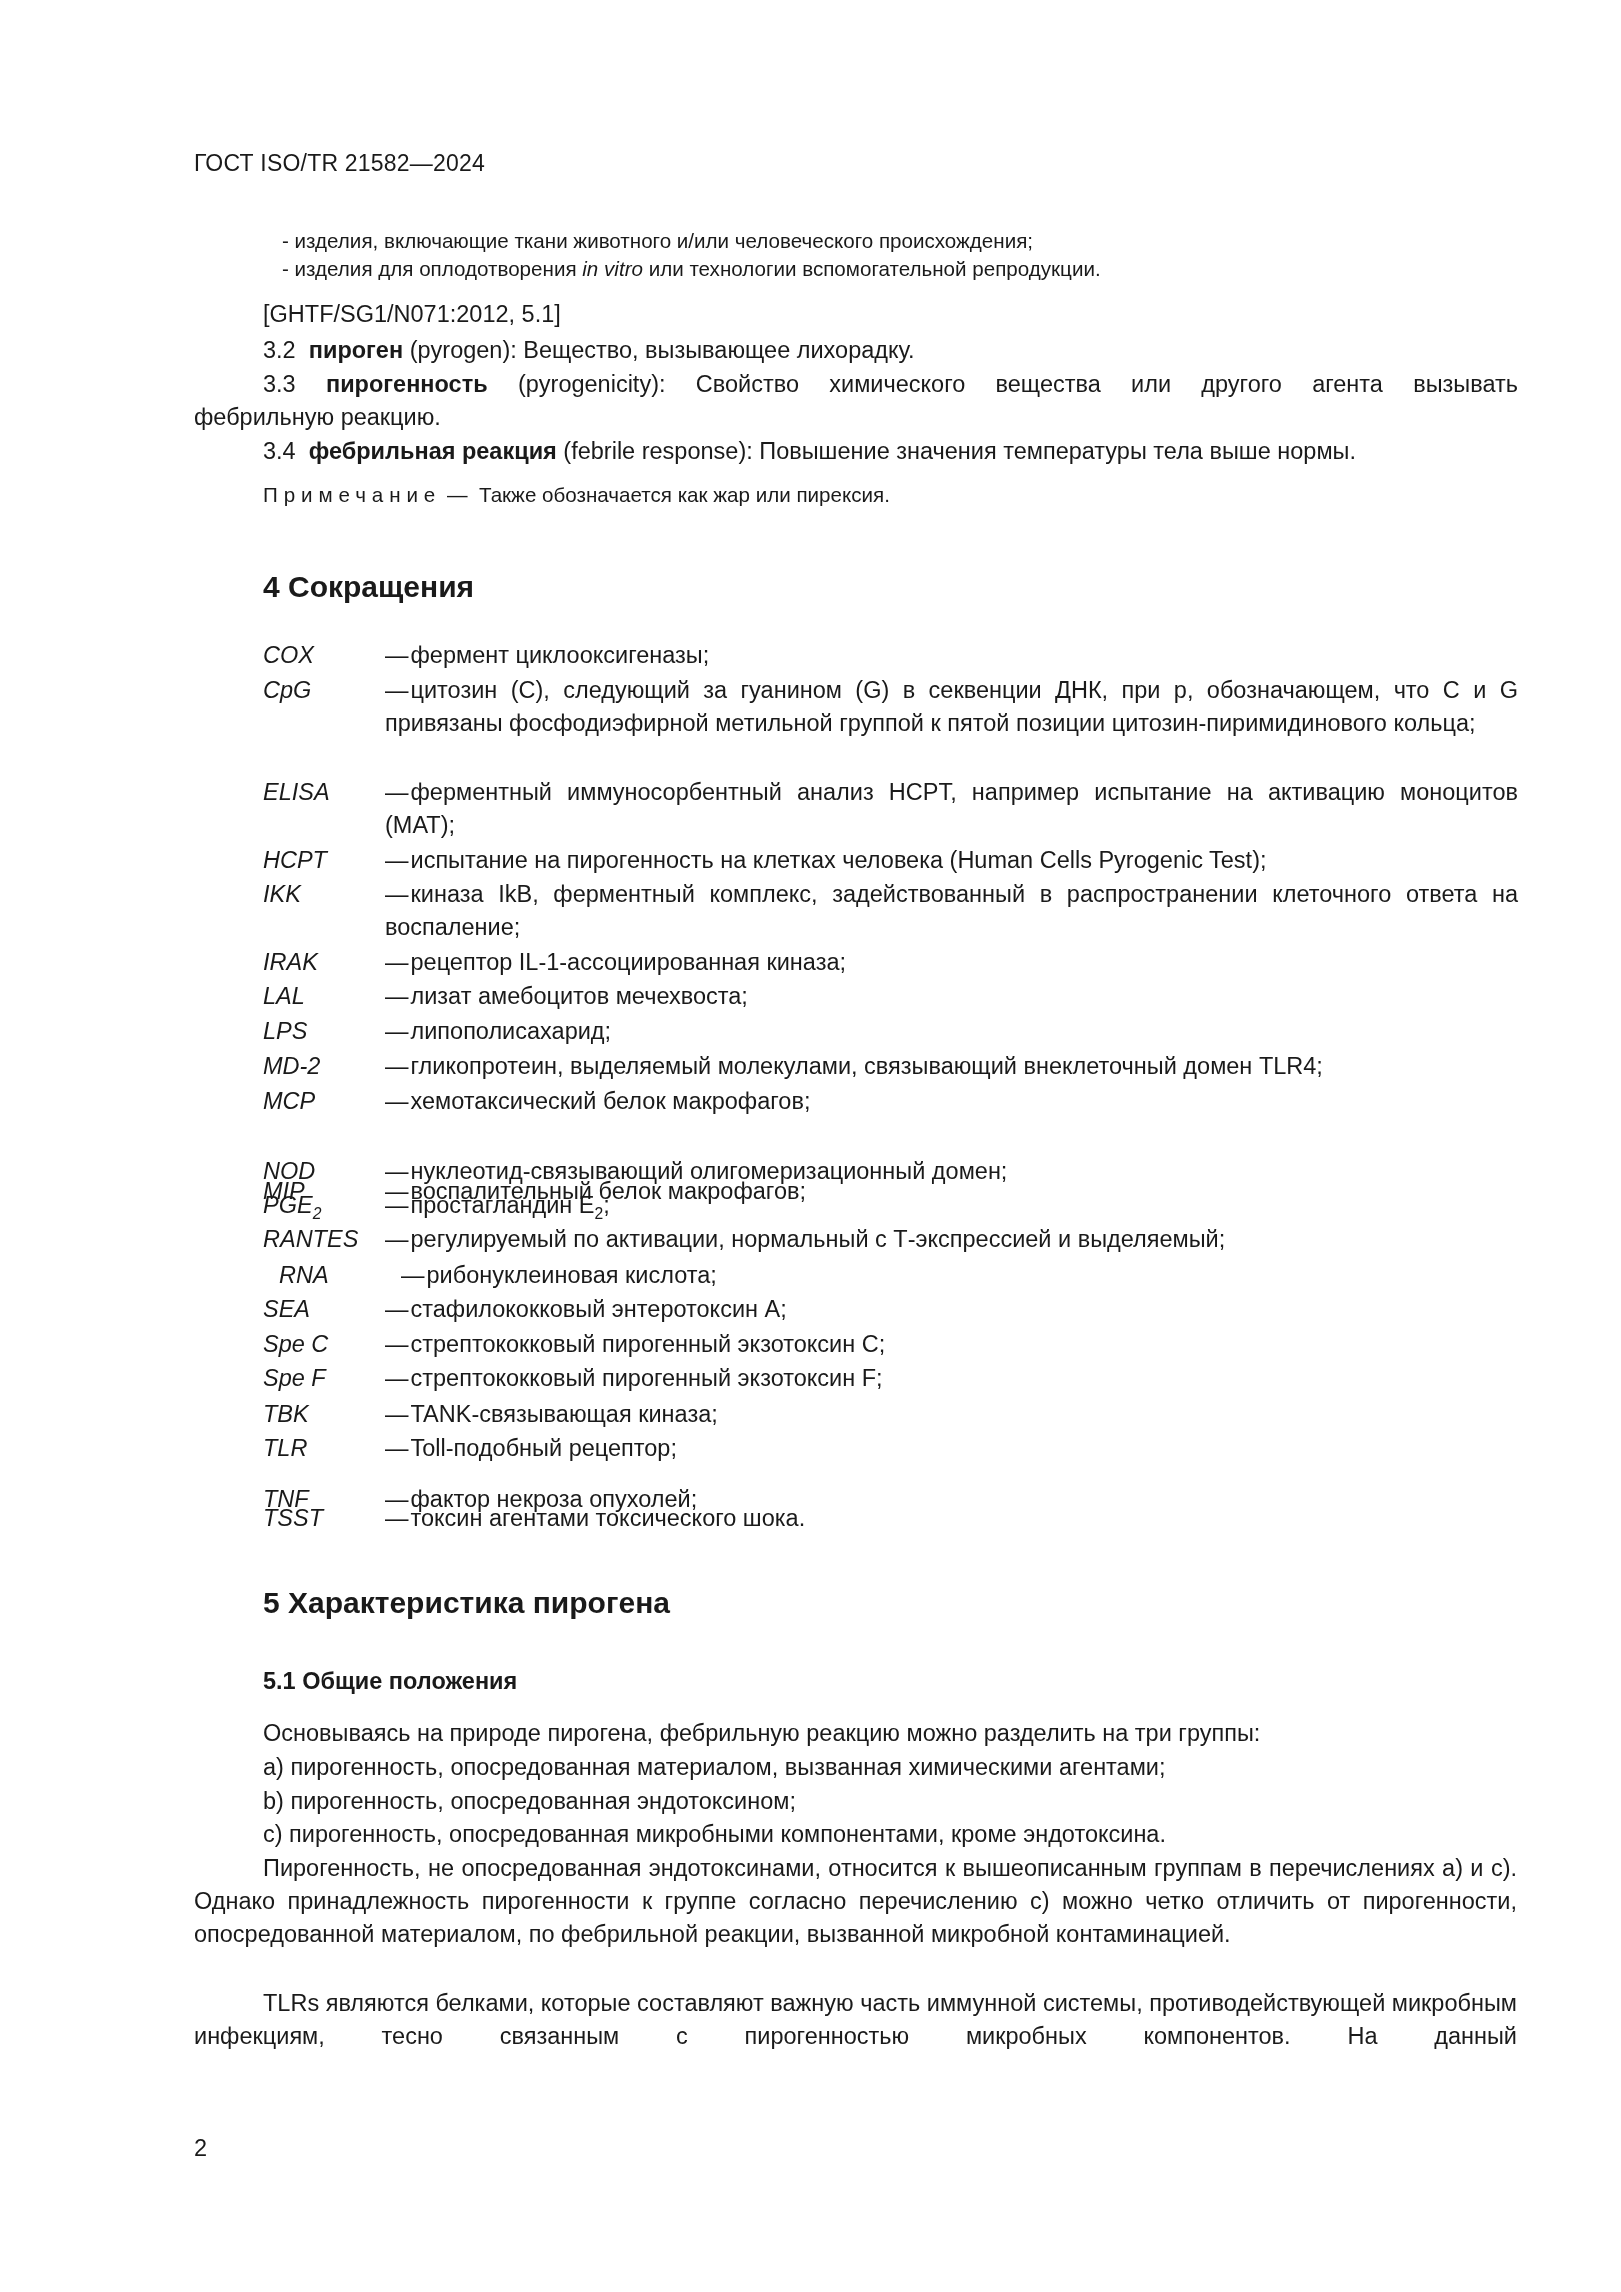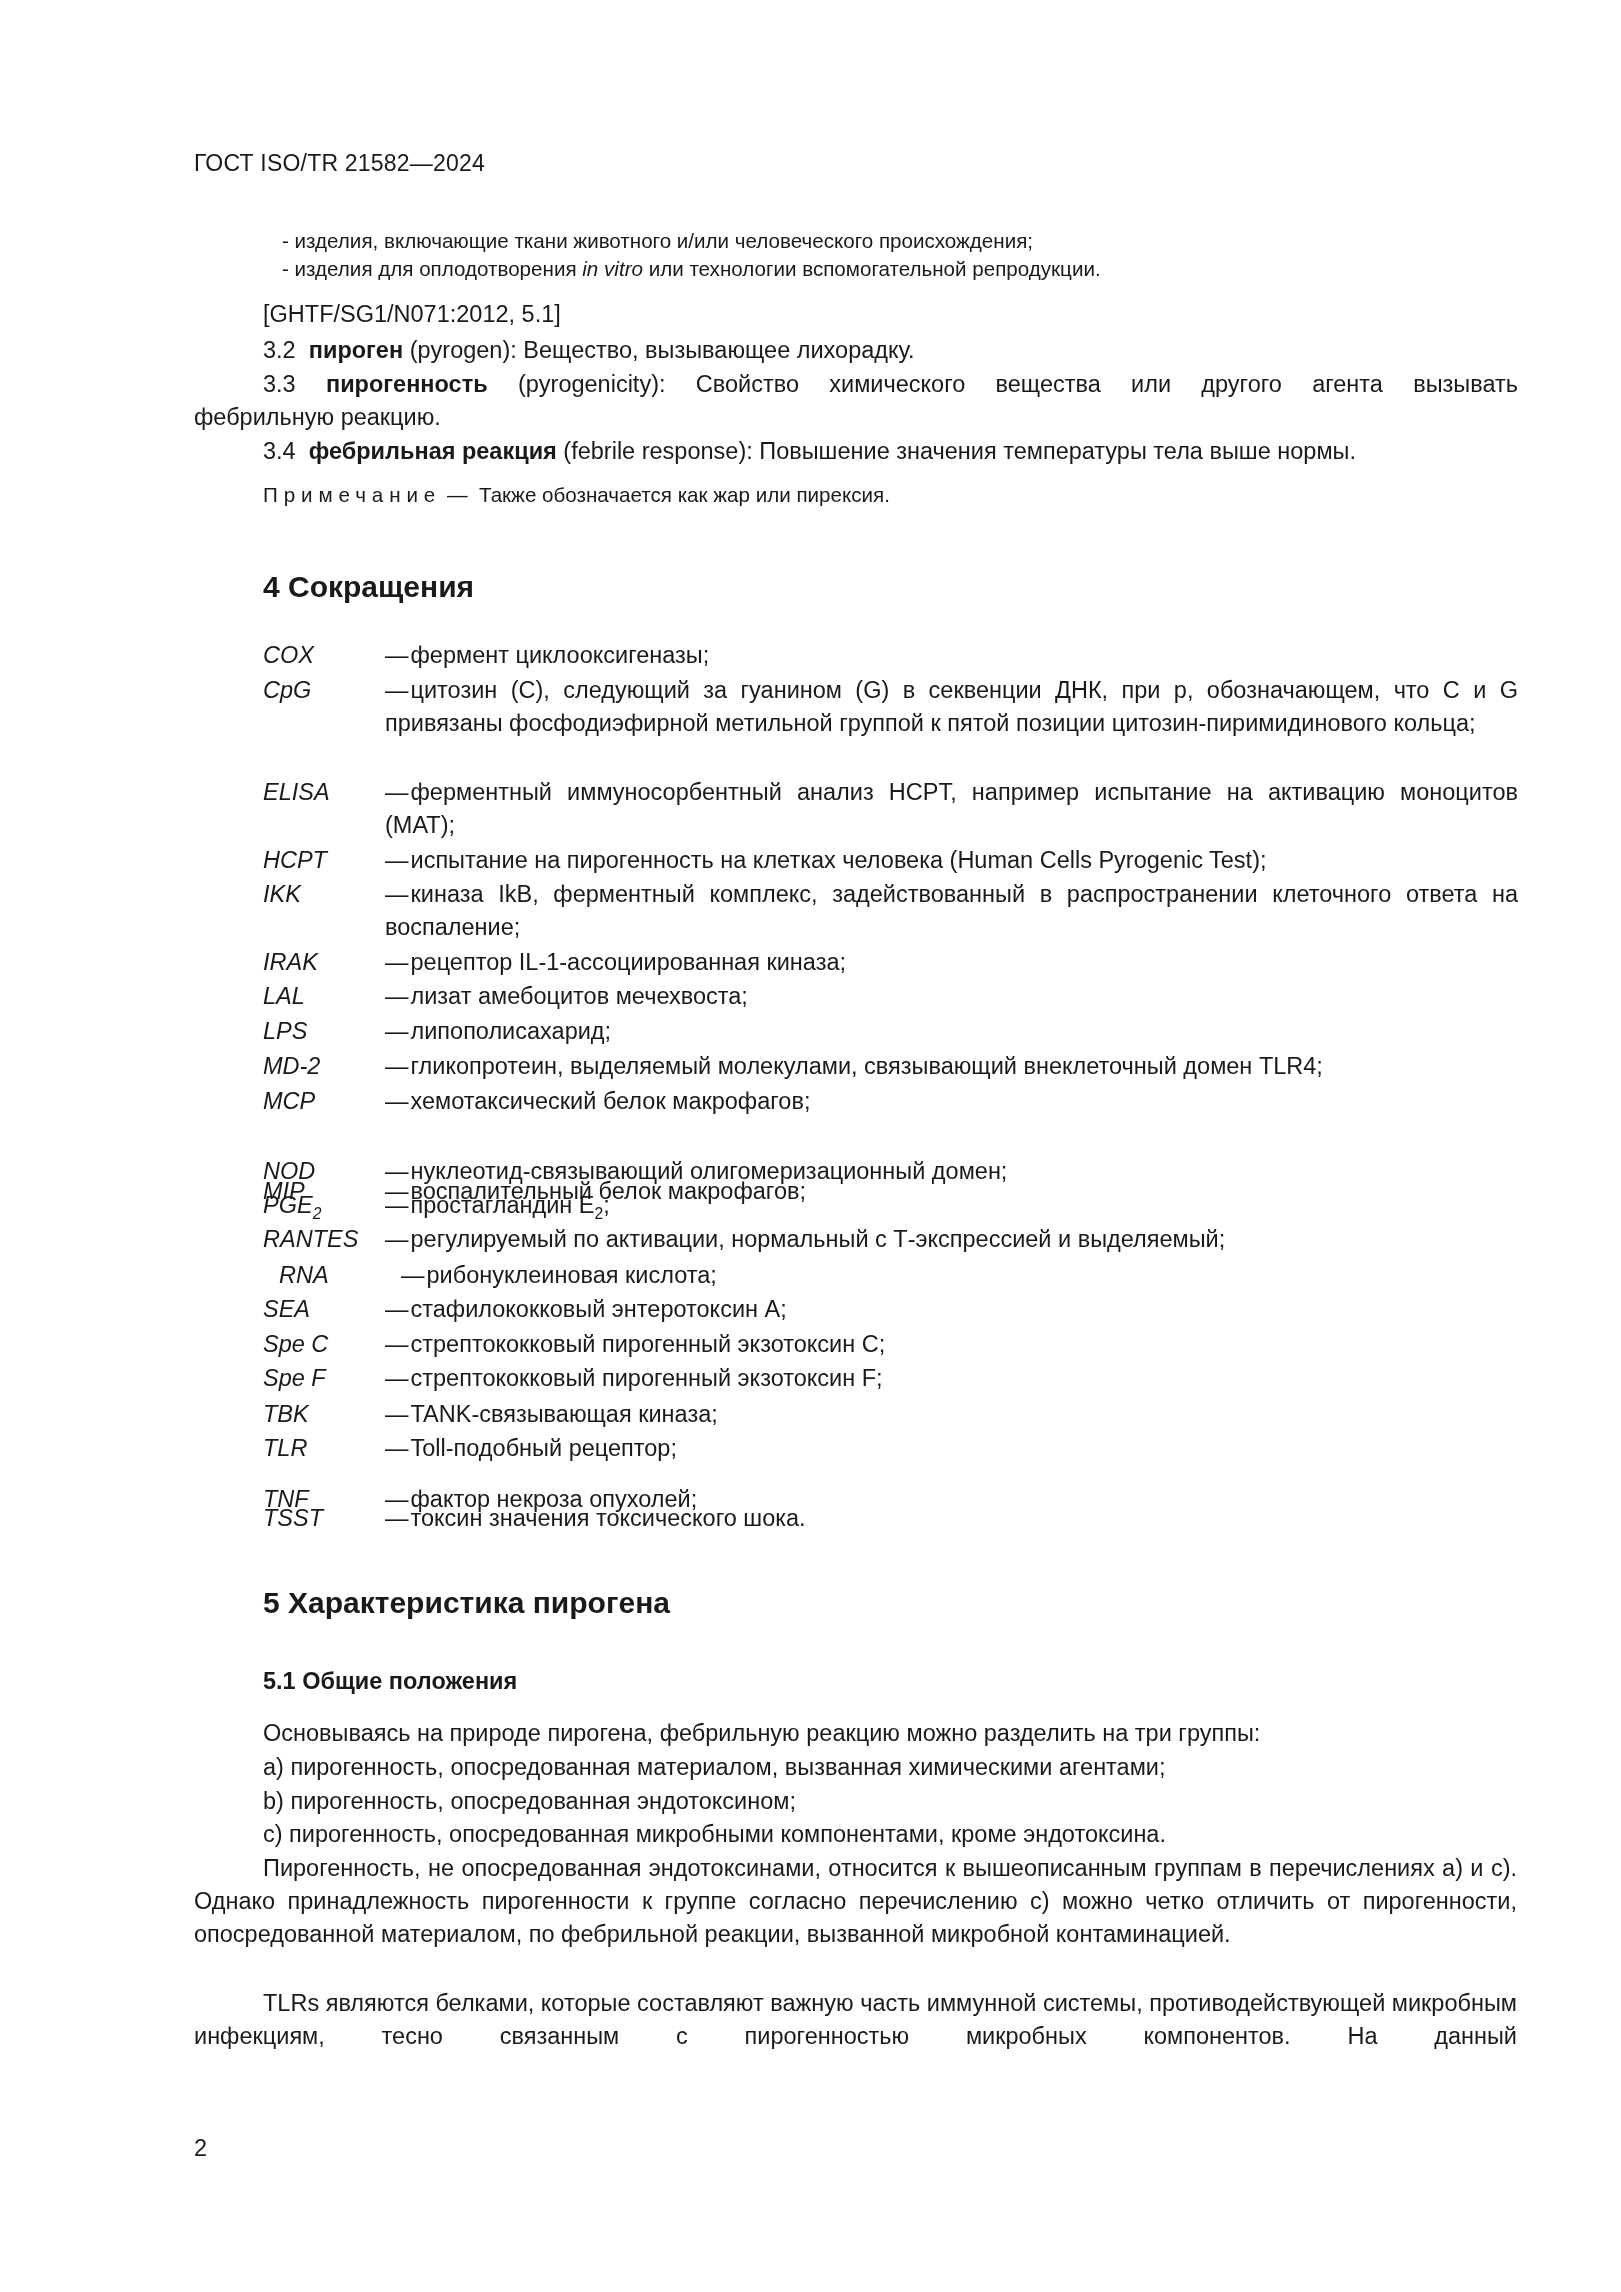--- a/index.html
+++ b/index.html
@@ -164,21 +164,21 @@
       <div class="abbr-row" style="top: 1432px;">
         <span class="abbr-key"><span>TLR</span></span>
         <span class="abbr-def"><span class="dash">—</span><span>Toll-подобный рецептор;</span></span>
       </div>
       <div class="abbr-row" style="top: 1467px; margin-top: 16px;">
         <span class="abbr-key"><span>TNF</span></span>
         <span class="abbr-def"><span class="dash">—</span><span>фактор некроза опухолей;</span></span>
       </div>
       <div class="abbr-row" style="top: 1502px;">
         <span class="abbr-key"><span>TSST</span></span>
-        <span class="abbr-def"><span class="dash">—</span><span>токсин значения токсического шока.</span></span>
+        <span class="abbr-def"><span class="dash">—</span><span>токсин агентами токсического шока.</span></span>
       </div>
     </div>
 
   <div class="h1" style="top:1586px;">5  Характеристика пирогена</div>
 
   <div class="h2" style="top:1668px;">5.1  Общие положения</div>
 
   <div class="list-line" style="top:1717px;">Основываясь на природе пирогена, фебрильную реакцию можно разделить на три группы:</div>
   <div class="list-line" style="top:1751px;">a) пирогенность, опосредованная материалом, вызванная химическими агентами;</div>
   <div class="list-line" style="top:1785px;">b) пирогенность, опосредованная эндотоксином;</div>

